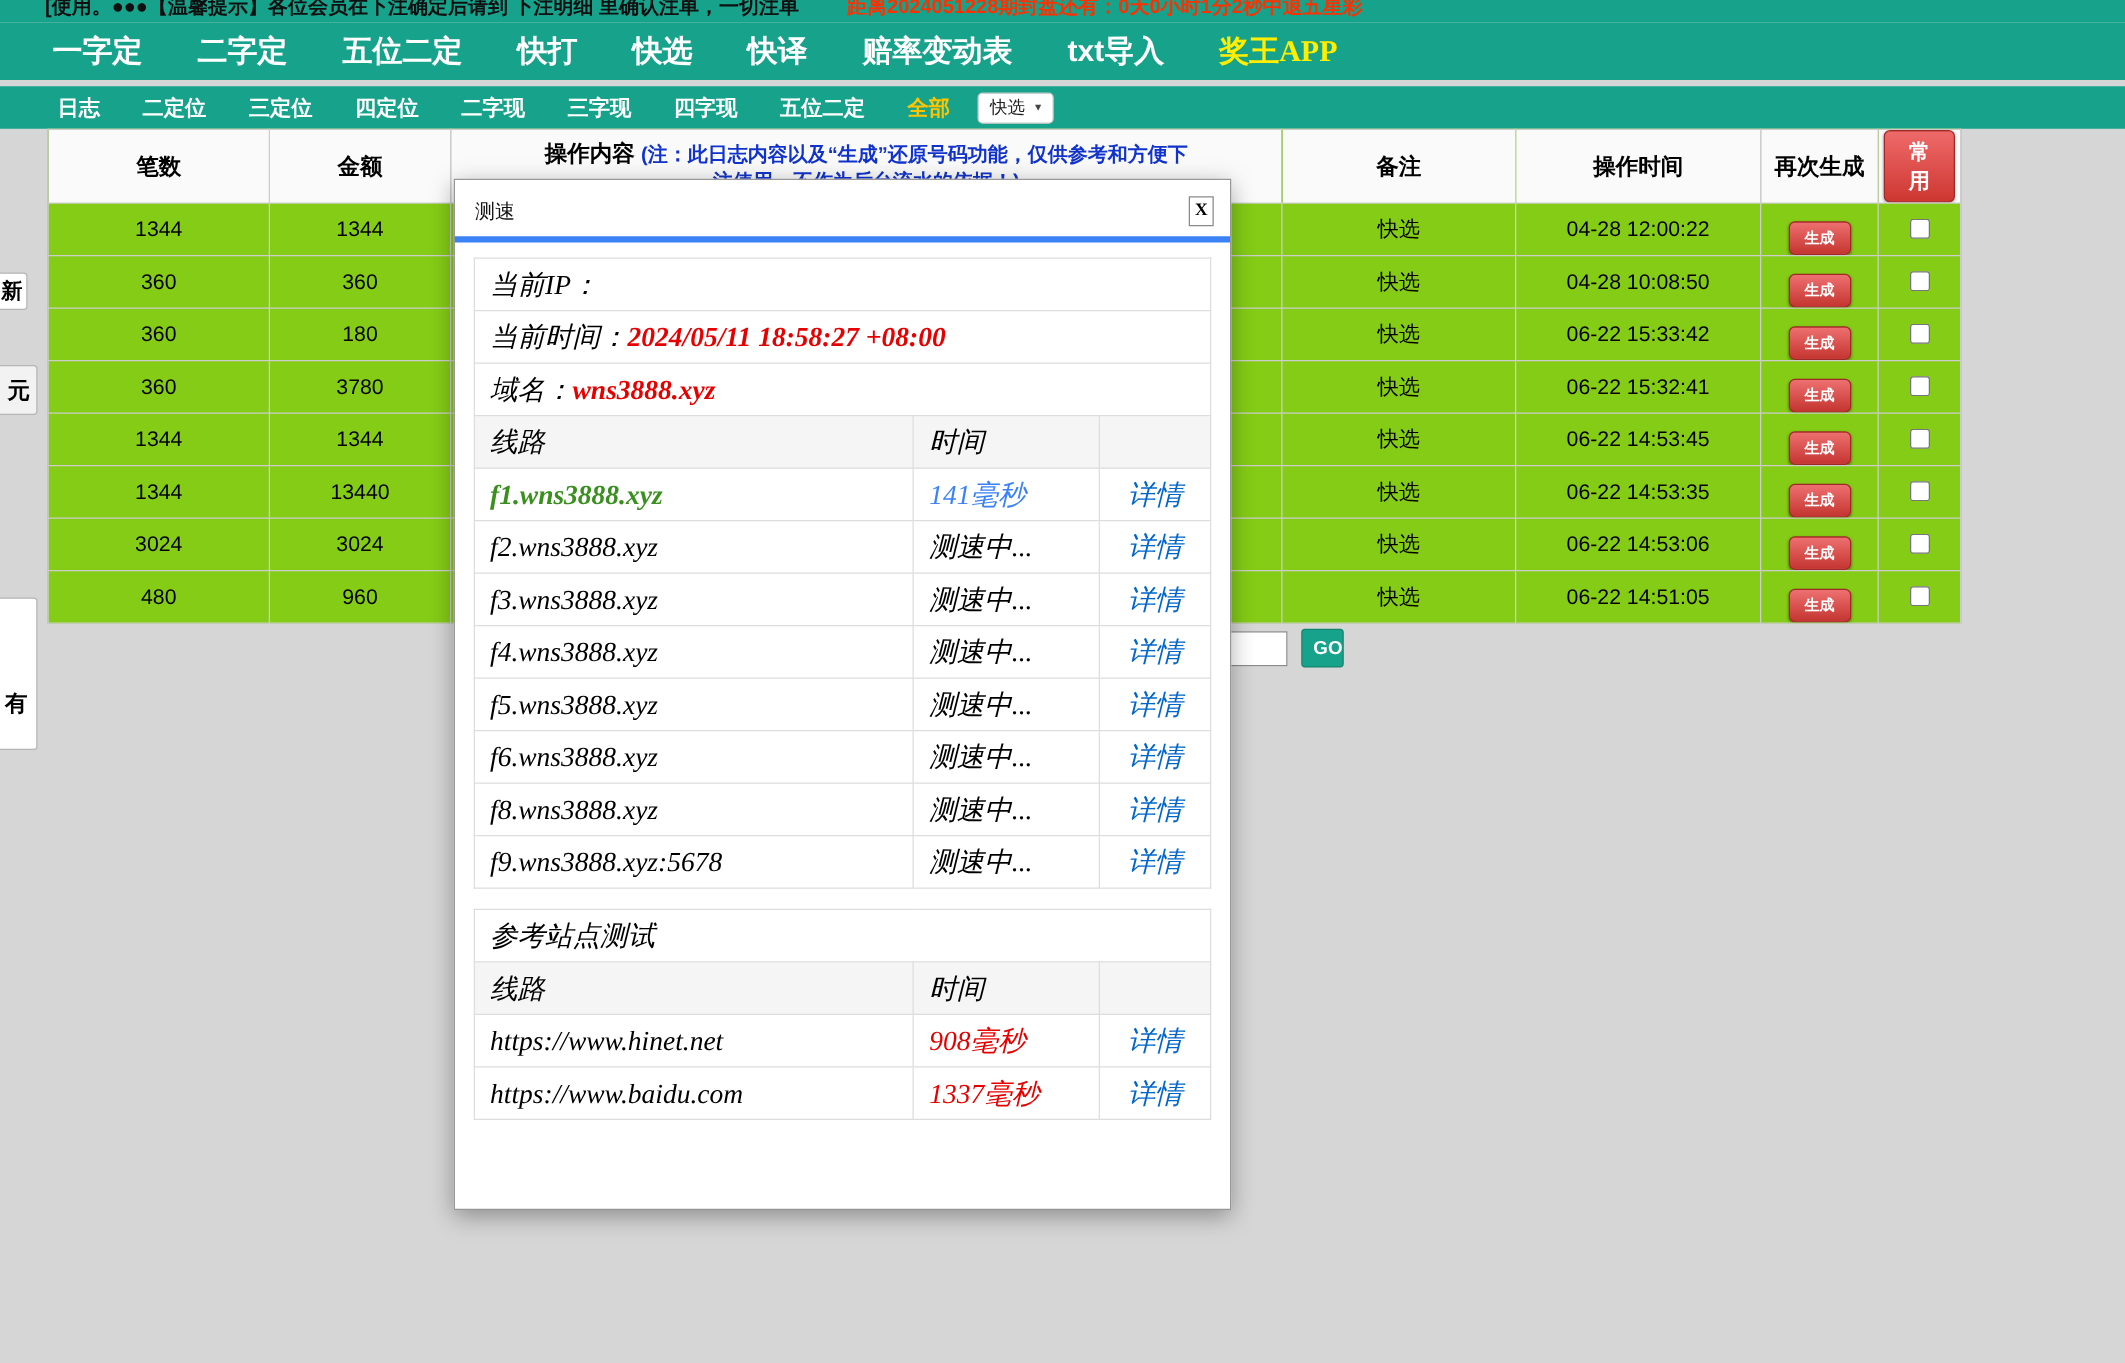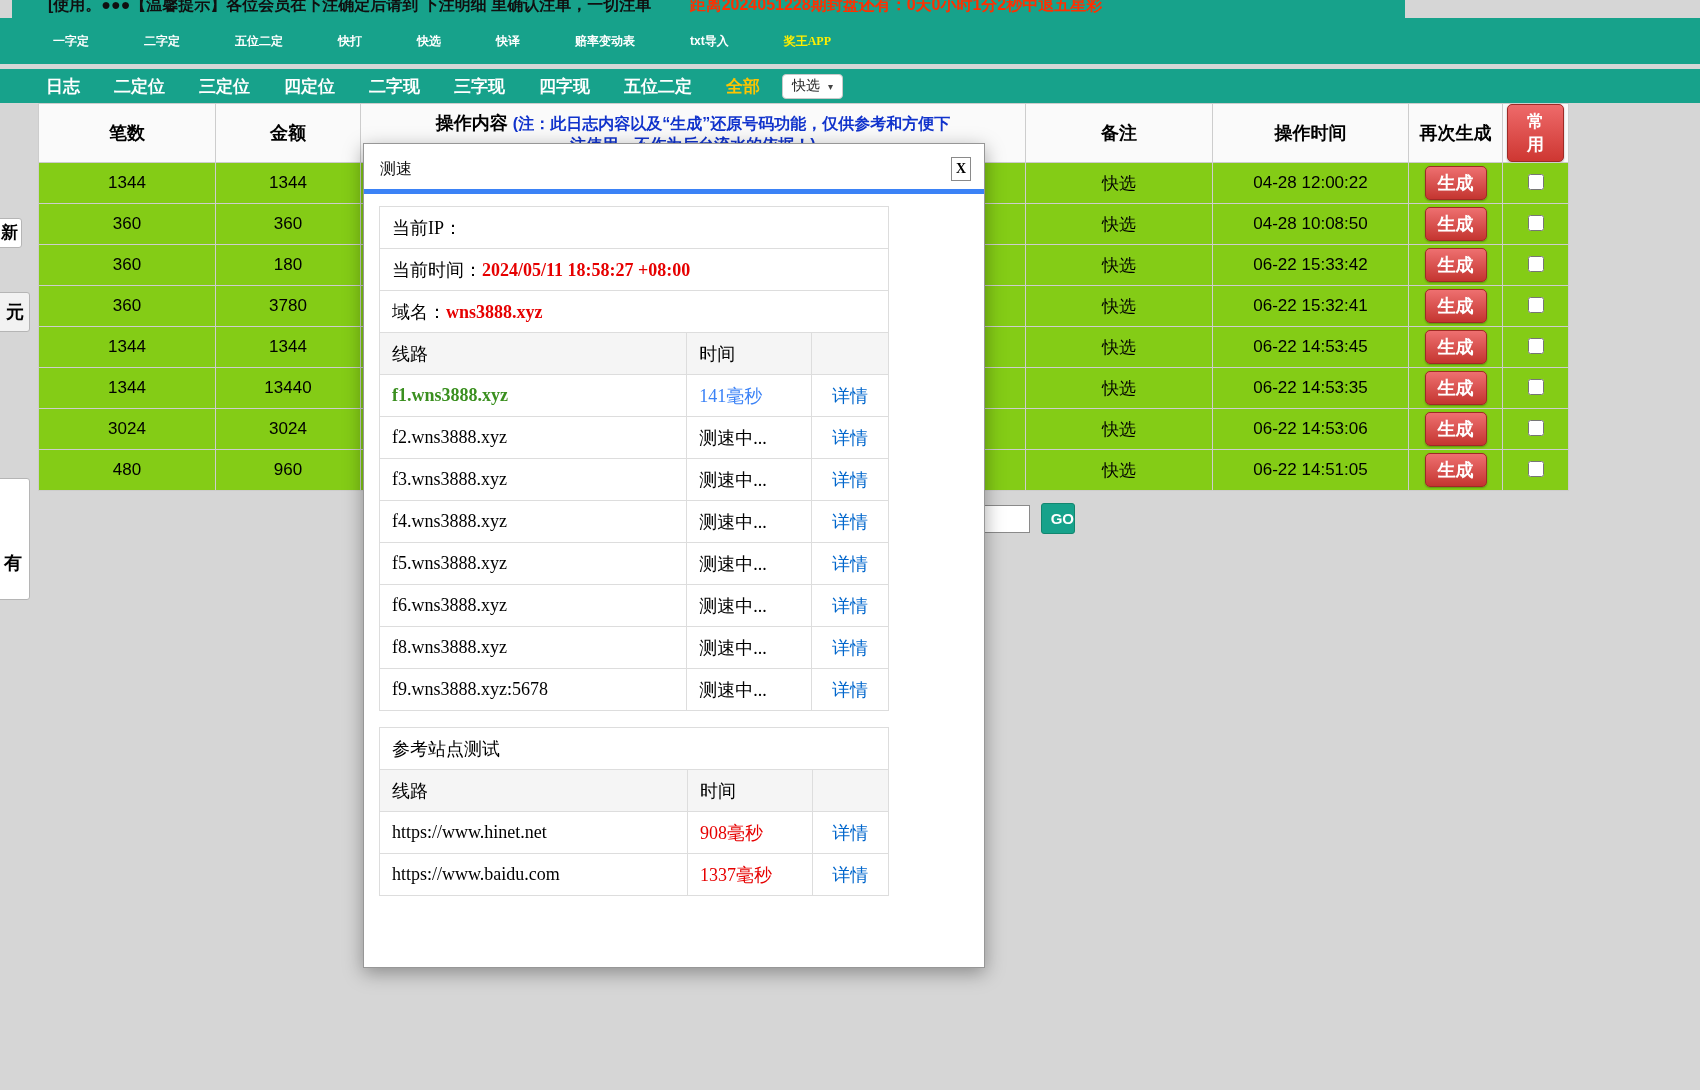--- a/index.html
+++ b/index.html
@@ -3,32 +3,32 @@
 <meta charset="utf-8">
 <style>
   * { box-sizing: border-box; }
   html,body { margin:0; padding:0; }
   body {
     width:1700px; height:1090px; position:relative; overflow:hidden;
     background:#d6d6d6; font-family:"Liberation Sans", sans-serif; color:#000;
   }
   
   .topbar {
-    position:absolute; top:0; left:12px; width:1393px; height:18px;
+    position:absolute; top:0; left:0; width:1700px; height:18px;
     background:#17a28b; overflow:hidden; white-space:nowrap;
   }
   .topbar .inner { position:relative; top:-5px; padding-left:36px; font-size:16px; font-weight:bold; }
   .notice-black { color:#101010; }
   .notice-red { color:#ff3000; margin-left:34px; }
   
   .navbar {
     position:absolute; top:18px; left:0; width:1700px; height:46px;
     background:#17a28b; display:flex; align-items:center; gap:44px; padding-left:42px;
   }
-  .nav-item { color:#ffffff; font-size:12px; font-weight:bold; cursor:pointer; white-space:nowrap;margin-left:11px; }
+  .nav-item { color:#ffffff; font-size:24px; font-weight:bold; cursor:pointer; white-space:nowrap; }
   .nav-item.highlight { color:#ffee00;font-family:Liberation Serif, serif; }
   
   .tabbar {
     position:absolute; top:69px; left:0; width:1700px; height:34px;
     background:#17a28b; display:flex; align-items:center; padding-left:46px;
   }
   .tabs { display:flex; align-items:center; gap:34px; }
   .tab { color:#ffffff; font-size:17px; font-weight:bold; cursor:pointer; white-space:nowrap; }
   .tab.highlight { color:#ffc400; }
   .select {
@@ -41,23 +41,23 @@
   .table-wrap { position:absolute; left:38px; top:103px; }
   table.log { border-collapse:collapse; table-layout:fixed; width:1530px; background:#84cc16; }
   table.log th, table.log td { border:1px solid #cdcdcd; text-align:center; padding:0 4px; overflow:hidden; }
   table.log thead th { height:53px; background:#fafafa; font-size:18px; font-weight:bold; }
   table.log tbody td { height:41px; font-size:17px; }
   .c1{width:177px}.c2{width:145px}.c3{width:665px}.c4{width:187px}.c5{width:196px}.c6{width:94px}.c7{width:66px}
   .hdr-note { font-size:16px; font-weight:bold; color:#1133cc; }
   .hdr-note-line2 { display:block; font-size:16px; font-weight:bold; color:#1133cc; }
   td.time { font-size:16px; }
   .gen-btn {
-    display:inline-block; padding:4px 12px; color:#ffffff; font-weight:bold; font-size:18px;
+    display:inline-block; padding:4px 12px; color:#ffffff; font-weight:bold; font-size:12px;
     background:linear-gradient(#ee7070,#c43530); border:1px solid #9e2a26; border-radius:5px;
-    box-shadow:0 1px 2px rgba(0,0,0,0.3); cursor:pointer;
+    box-shadow:0 1px 2px rgba(0,0,0,0.3); cursor:pointer;margin-top:14px;
   }
   .fav-btn {
     display:inline-block; padding:5px 11px; color:#ffffff; font-weight:bold; font-size:17px;
     background:linear-gradient(#ee6a6a,#ce3732); border:1px solid #9e2a26; border-radius:5px;
     box-shadow:0 1px 2px rgba(0,0,0,0.3); cursor:pointer;
   }
   .row-check { width:16px; height:16px; cursor:pointer; }
   
   .go-input {
     position:absolute; left:800px; top:505px; width:230px; height:28px;
@@ -79,21 +79,21 @@
     background:#ffffff; border:1px solid #979797; box-shadow:0 5px 18px rgba(0,0,0,0.35);
     font-family:"Liberation Serif","DejaVu Serif",serif;
   }
   .modal-header { height:50px; position:relative; border-bottom:5px solid #3b82f6; }
   .modal-title { position:absolute; left:16px; top:15px; font-size:16px; color:#111; }
   .modal-close {
     position:absolute; right:13px; top:13px; width:20px; height:24px;
     border:1px solid #8a8a8a; text-align:center; line-height:22px; font-size:14px; font-weight:bold; cursor:pointer;
   }
   .modal-body { padding:12px 15px 0 15px; }
-  table.m { border-collapse:collapse; width:510px; font-size:18px; }
+  table.m { border-collapse:collapse; width:590px; font-size:22px;font-style:italic; }
   table.m td { border:1px solid #dddddd; height:42px; padding:0 12px; text-align:left; }
   table.m td.mcol-line { width:352px; }
   table.m td.mcol-time { width:149px; }
   table.m td.mcol-act { width:89px; text-align:center; }
   table.m tr.mhead td { background:#f5f5f5; }
   .red-val { color:#e60000; font-weight:bold; }
   .line.done { color:#3a8f1f; font-weight:bold; }
   .mtime.done { color:#3b82f6; }
   .detail-link { color:#0066cc; cursor:pointer; }
   table.m.ref td.mtime-red { color:#e60000; }

